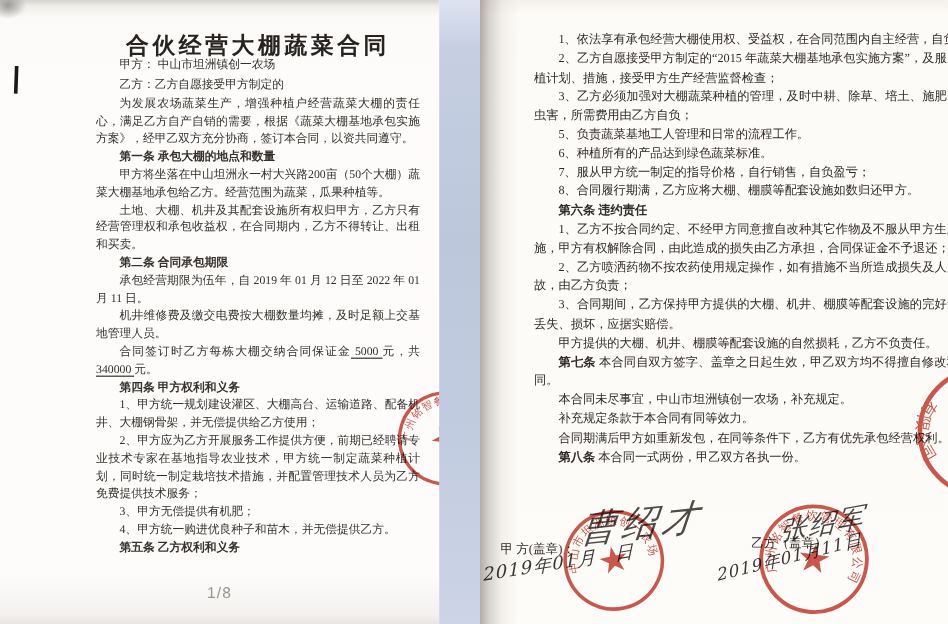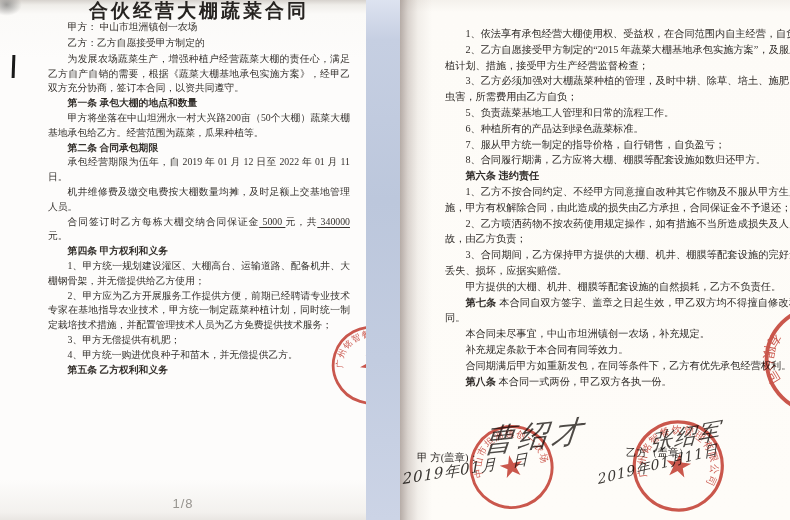--- a/index.html
+++ b/index.html
@@ -25,35 +25,35 @@
     background:linear-gradient(90deg,rgba(122,106,100,0.55) 0px,rgba(150,135,128,0.35) 8px,rgba(190,180,172,0.18) 18px,rgba(255,255,255,0) 32px);
     pointer-events:none;
   }
   .gap-strip{
     position:absolute;left:366px;top:0;width:34px;height:520px;
     background:linear-gradient(180deg,#dde3f0 0px,#c6cfe2 40px,#bcc7dc 200px,#c2cce0 360px,#ccd4e6 520px);
   }
 
   
   .doc-body{position:relative;z-index:1;color:#35312d;text-align:justify;}
-  .page-left .doc-body{padding:4px 16px 0 48px;font-size:9.8px;}
+  .page-left .doc-body{padding:32px 16px 0 48px;font-size:9.8px;margin-left:32px;}
   .page-right .doc-body{padding:26px 22px 0 45px;font-size:10.2px;color:#2f2b28;}
   .page-left .doc-body p{margin:0;line-height:14.8px;}
   .page-right .doc-body p{margin:0;line-height:15.8px;}
   .doc-title{
     margin:14px 0 13px;text-align:center;font-weight:700;
     font-size:19px;letter-spacing:3px;color:#262320;text-indent:0;
   }
   .p-party{text-indent:2em;line-height:16.5px !important;}
   .p-indent,.p-flush{text-indent:2em;}
   .p-heading{text-indent:2em;font-weight:700;}
   .u{text-decoration:underline;text-underline-offset:2px;}
   .b{font-weight:700;}
   .page-num{
-    position:absolute;left:0;top:496px;width:366px;text-align:center;
+    position:absolute;left:0;top:486px;width:366px;text-align:center;
     font-family:"Liberation Sans","DejaVu Sans",sans-serif;
     font-size:13px;letter-spacing:1px;color:#97948f;z-index:1;
   }
 
   
   .mark-dash{position:absolute;left:12px;top:55px;width:3px;height:23px;background:#191919;transform:rotate(2deg);z-index:2;}
   .mark-smudge{position:absolute;left:0;top:0;width:22px;height:16px;
     background:radial-gradient(ellipse at 30% 30%,rgba(90,90,90,.55),rgba(120,120,120,0) 70%);z-index:2;}
 
   
@@ -86,20 +86,21 @@
 
   <div class="page page-left">
     <div class="doc-body">
       <p class="doc-title">合伙经营大棚蔬菜合同</p>
       <div>
           <p class="p-party"><span>甲方：  中山市坦洲镇创一农场</span></p>
           <p class="p-party"><span>乙方：乙方自愿接受甲方制定的</span></p>
           <p class="p-indent"><span>为发展农场蔬菜生产，增强种植户经营蔬菜大棚的责任心，满足乙方自产自销的需要，根据《蔬菜大棚基地承包实施方案》，经甲乙双方充分协商，签订本合同，以资共同遵守。</span></p>
           <p class="p-heading"><span>第一条 承包大棚的地点和数量</span></p>
           <p class="p-indent"><span>甲方将坐落在中山坦洲永一村大兴路200亩（50个大棚）蔬菜大棚基地承包给乙方。经营范围为蔬菜，瓜果种植等。</span></p>
+          <p class="p-indent"><span>土地、大棚、机井及其配套设施所有权归甲方，乙方只有经营管理权和承包收益权，在合同期内，乙方不得转让、出租和买卖。</span></p>
           <p class="p-heading"><span>第二条 合同承包期限</span></p>
           <p class="p-indent"><span>承包经营期限为伍年，自 2019 年 01 月 12 日至 2022 年 01 月 11 日。</span></p>
           <p class="p-indent"><span>机井维修费及缴交电费按大棚数量均摊，及时足额上交基地管理人员。</span></p>
           <p class="p-indent"><span>合同签订时乙方每栋大棚交纳合同保证金</span><span class="u"> 5000 </span><span>元，共</span><span class="u"> 340000 </span><span>元。</span></p>
           <p class="p-heading"><span>第四条 甲方权利和义务</span></p>
           <p class="p-indent"><span>1、甲方统一规划建设灌区、大棚高台、运输道路、配备机井、大棚钢骨架，并无偿提供给乙方使用；</span></p>
           <p class="p-indent"><span>2、甲方应为乙方开展服务工作提供方便，前期已经聘请专业技术专家在基地指导农业技术，甲方统一制定蔬菜种植计划，同时统一制定栽培技术措施，并配置管理技术人员为乙方免费提供技术服务；</span></p>
           <p class="p-indent"><span>3、甲方无偿提供有机肥；</span></p>
           <p class="p-indent"><span>4、甲方统一购进优良种子和苗木，并无偿提供乙方。</span></p>
           <p class="p-heading"><span>第五条 乙方权利和义务</span></p>

